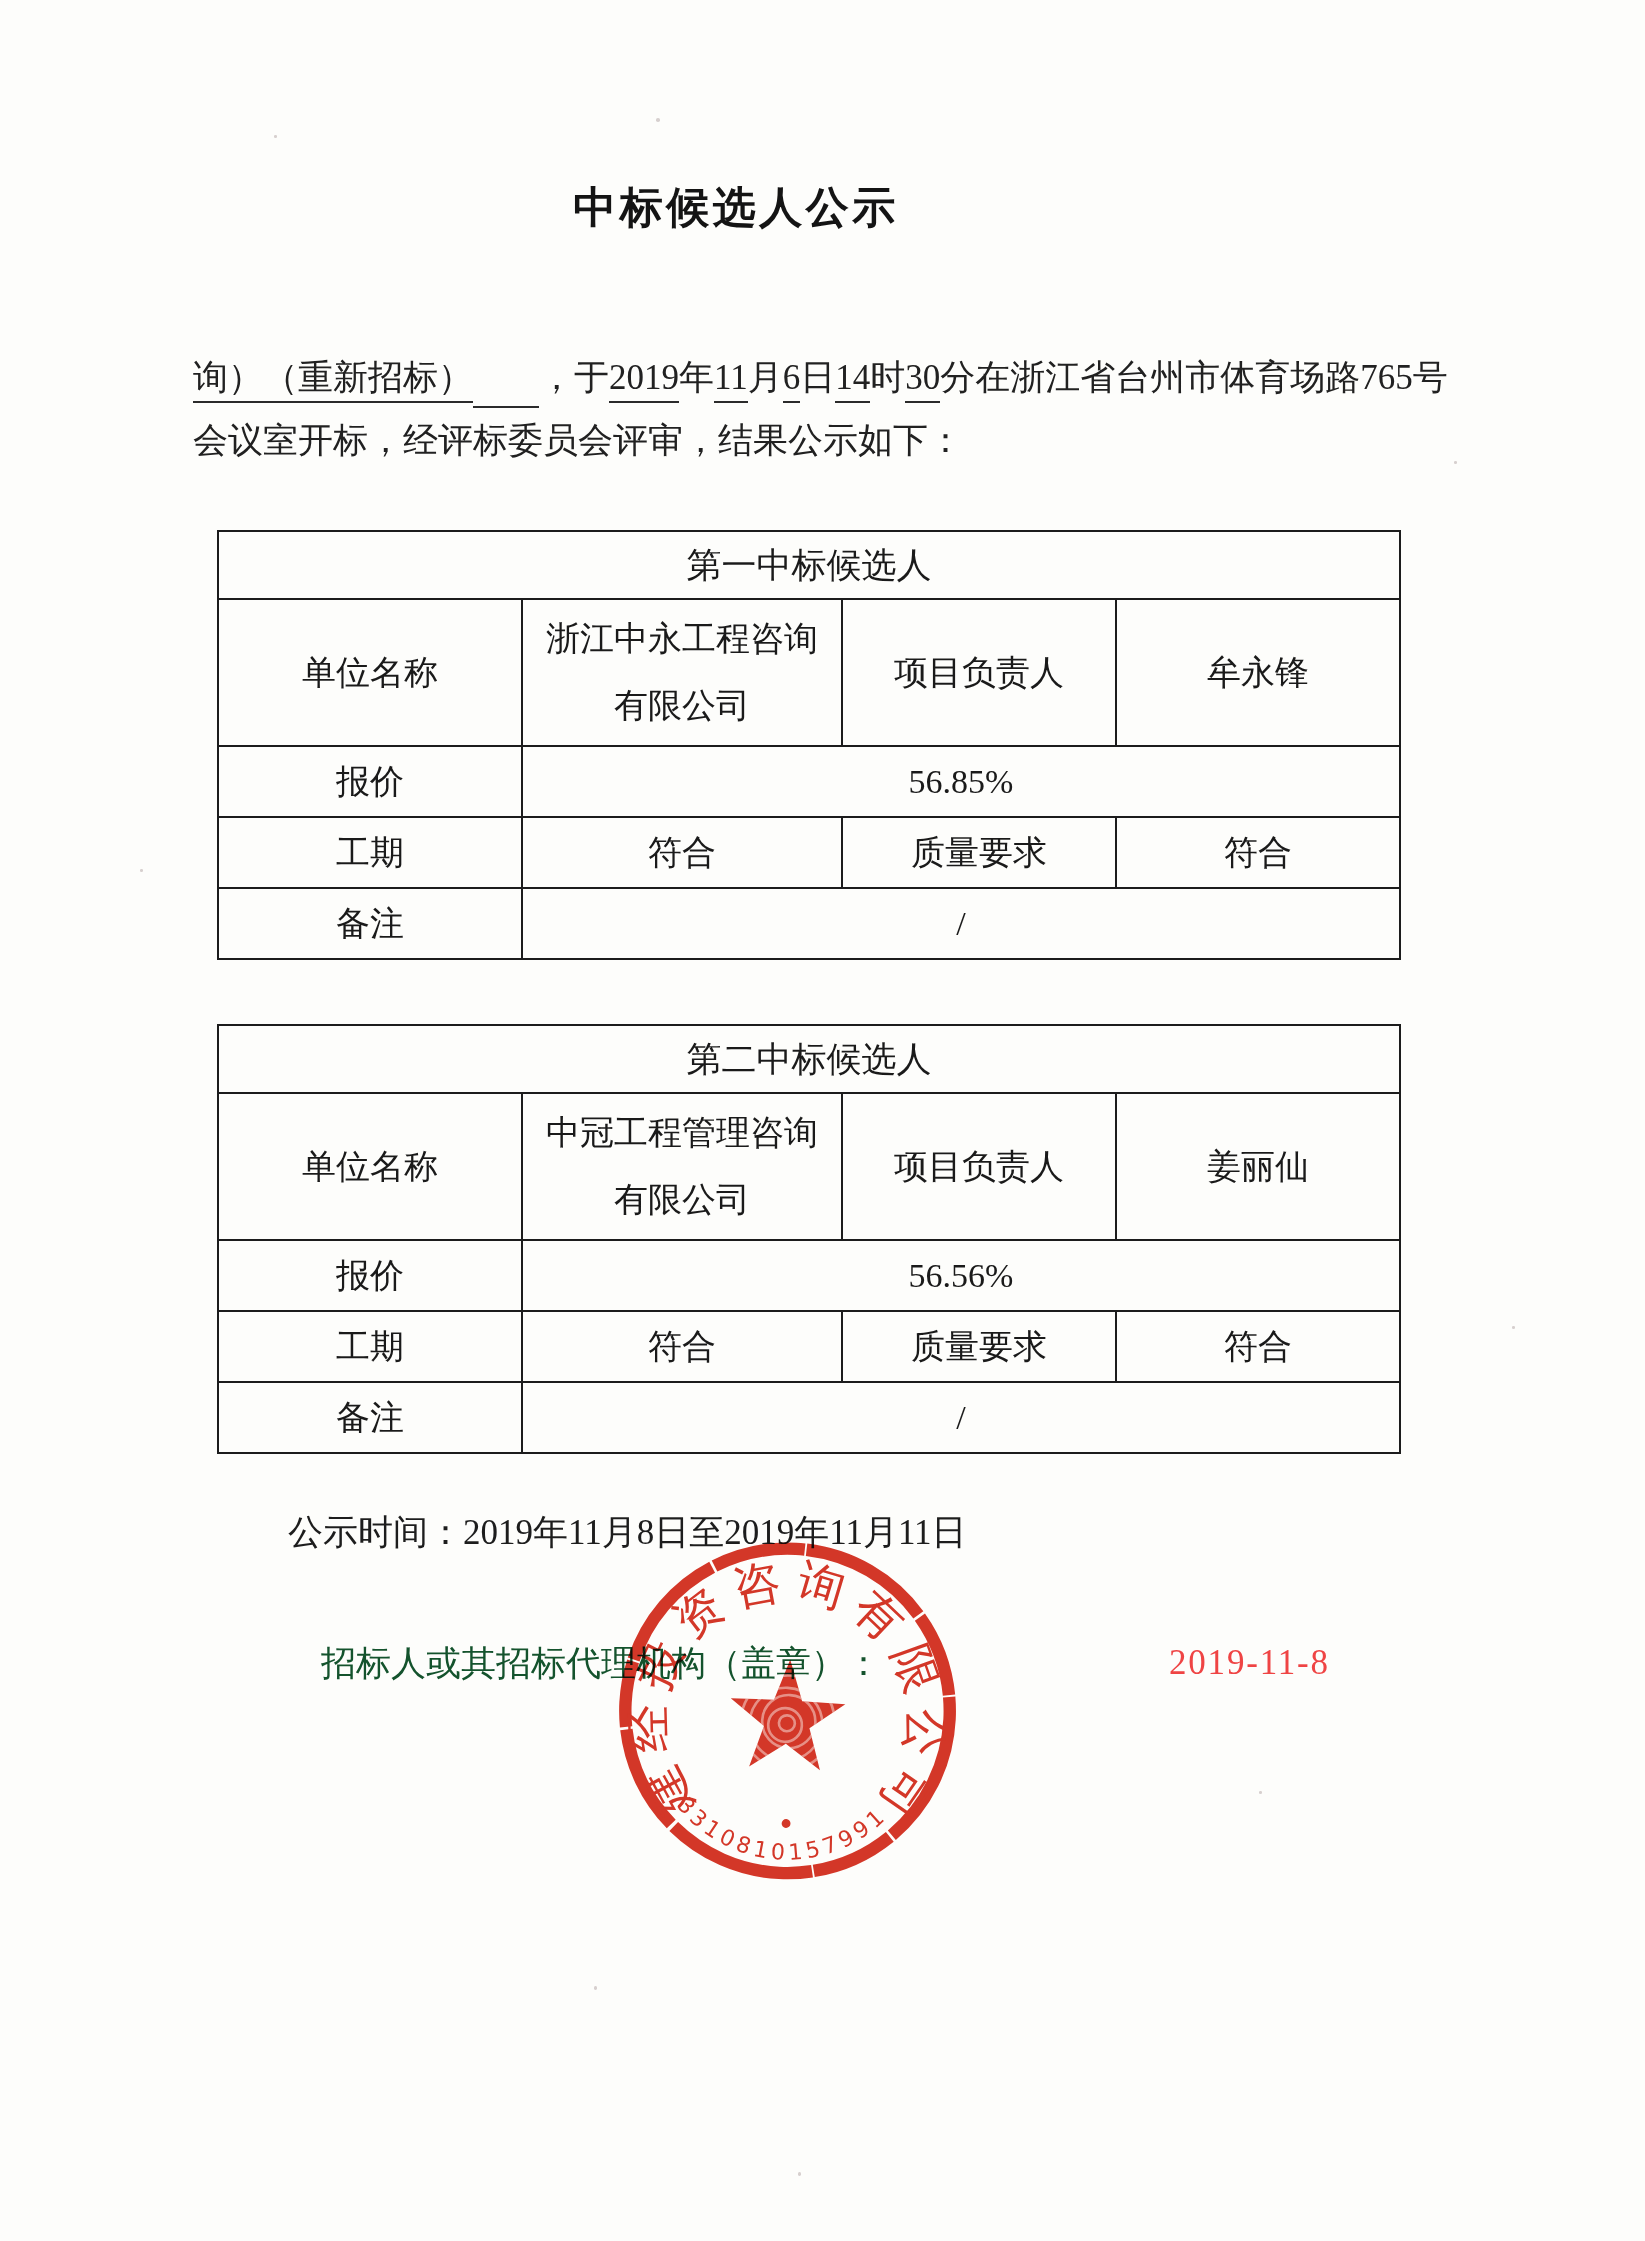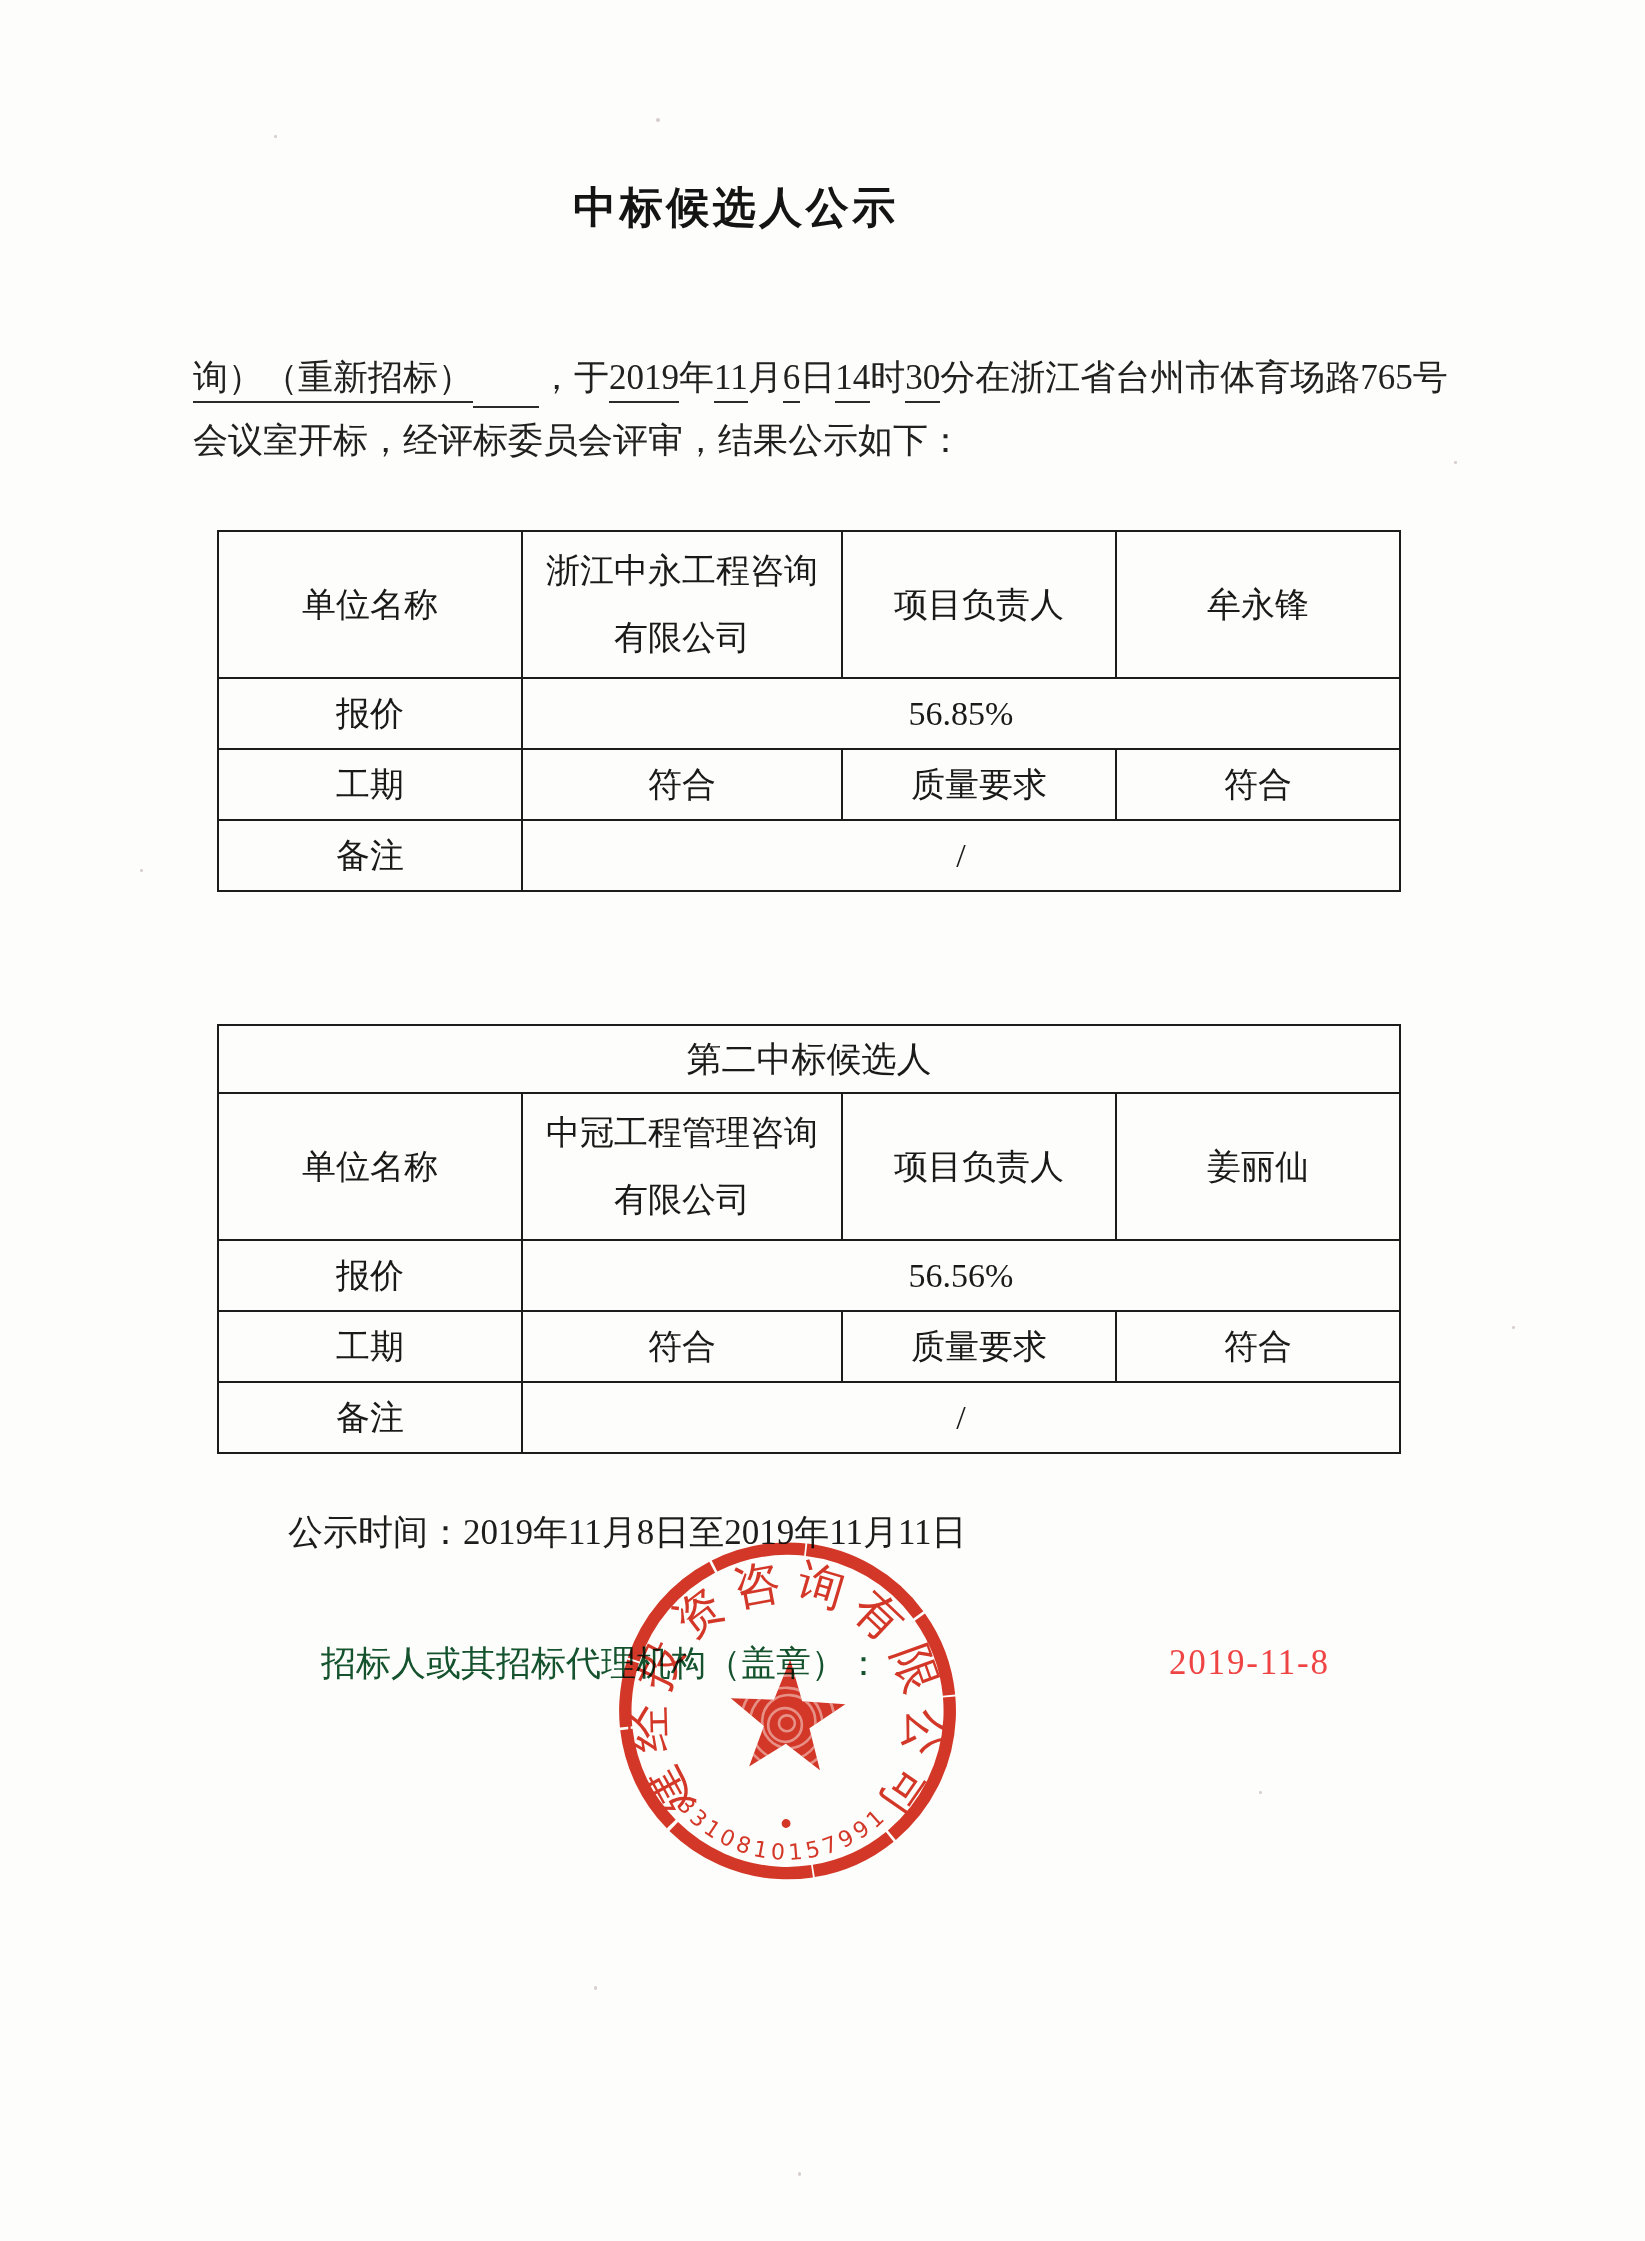--- a/index.html
+++ b/index.html
@@ -68,20 +68,23 @@
   </div>
 
   <table class="candidate tbl1">
     <colgroup>
         <col style="width:304px">
         <col style="width:320px">
         <col style="width:274px">
         <col style="width:284px">
       </colgroup>
     <tbody>
+        <tr>
+      <td class="t-head" colspan="4">第一中标候选人</td>
+    </tr>
     <tr class="unit-row">
       <td>单位名称</td>
       <td class="company">浙江中永工程咨询
 有限公司</td>
       <td>项目负责人</td>
       <td>牟永锋</td>
     </tr>
     <tr class="thin">
       <td>报价</td>
       <td colspan="3">56.85%</td>

